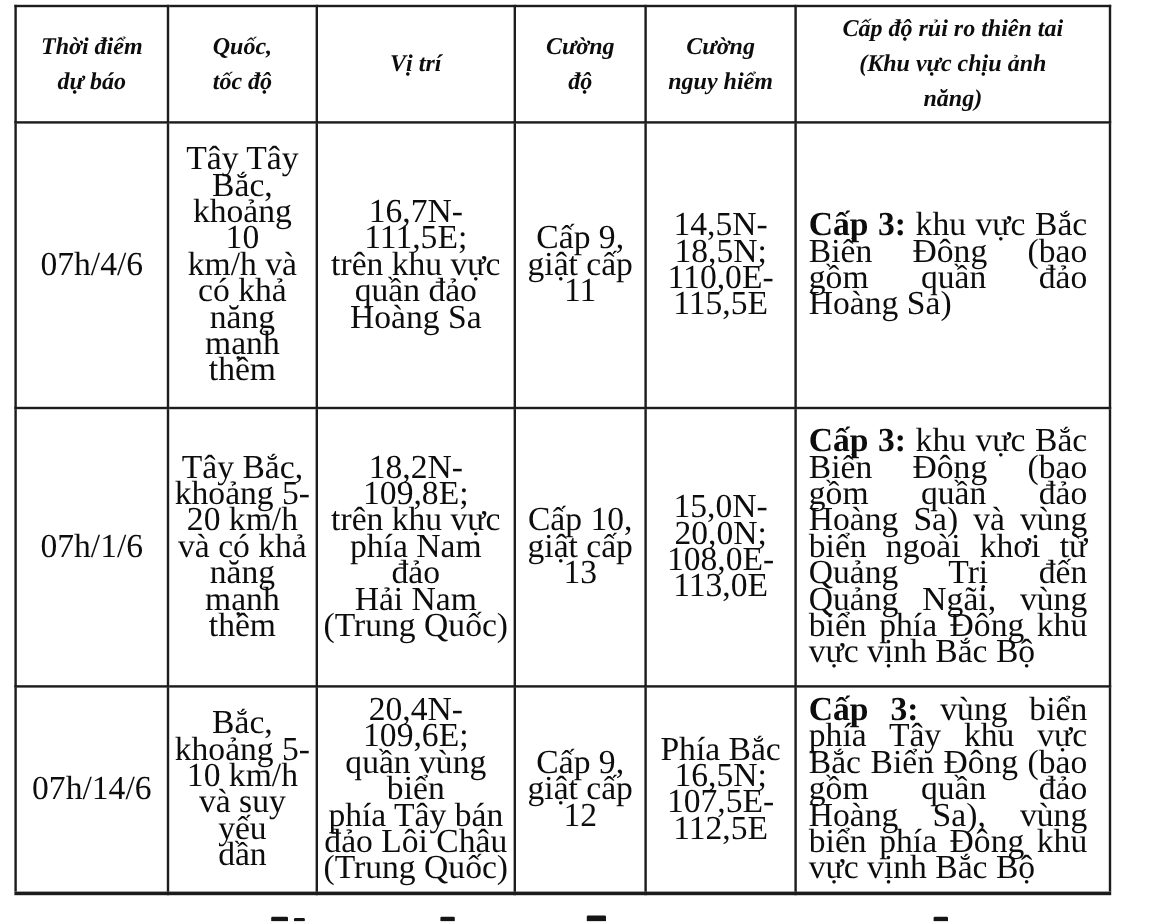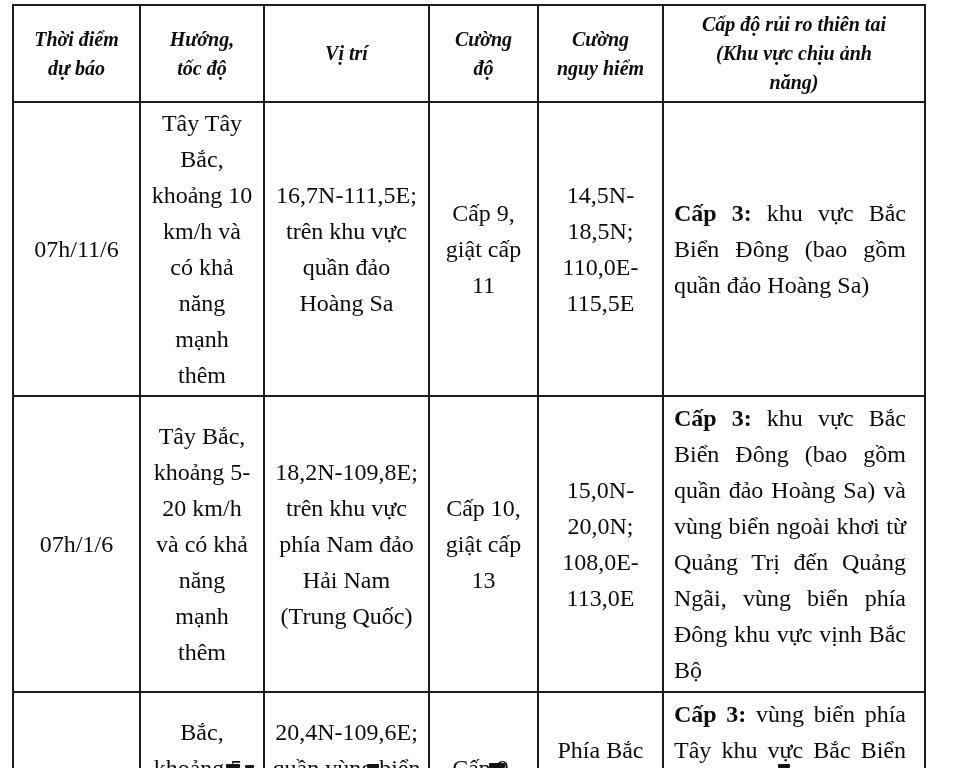--- a/index.html
+++ b/index.html
@@ -20,22 +20,22 @@
     border-collapse: collapse;
     table-layout: fixed;
     border: 2px solid #1c1c1c;
     border-bottom-width: 3px;
   }
   .forecast th, .forecast td {
     border: 2px solid #1c1c1c;
     vertical-align: middle;
     text-align: center;
     white-space: pre-line;
-    font-size: 24px;
-    line-height: 36px;
+    font-size: 28px;
+    line-height: 22px;
     padding: 2px 4px;
     overflow: hidden;
   }
   .forecast th {
     font-weight: bold;
     font-style: italic;
     font-size: 20px;
     line-height: 29px;
   }
   .forecast td.risk {
@@ -61,33 +61,33 @@
       <col style="width:124px">
       <col style="width:165px">
       <col style="width:109px">
       <col style="width:125px">
       <col style="width:262px">
     </colgroup>
     <tbody>
         <tr style="height:97px">
       <th>Thời điểm
 dự báo</th>
-      <th>Hướng,
+      <th>Quốc,
 tốc độ</th>
       <th>Vị trí</th>
       <th>Cường
 độ</th>
       <th>Cường
 nguy hiểm</th>
       <th>Cấp độ rủi ro thiên tai
 (Khu vực chịu ảnh
 năng)</th>
     </tr>
     <tr style="height:238px">
-      <td>07h/11/6</td>
+      <td>07h/4/6</td>
       <td>Tây Tây
 Bắc,
 khoảng 10
 km/h và
 có khả
 năng
 mạnh
 thêm</td>
       <td>16,7N-111,5E;
 trên khu vực

